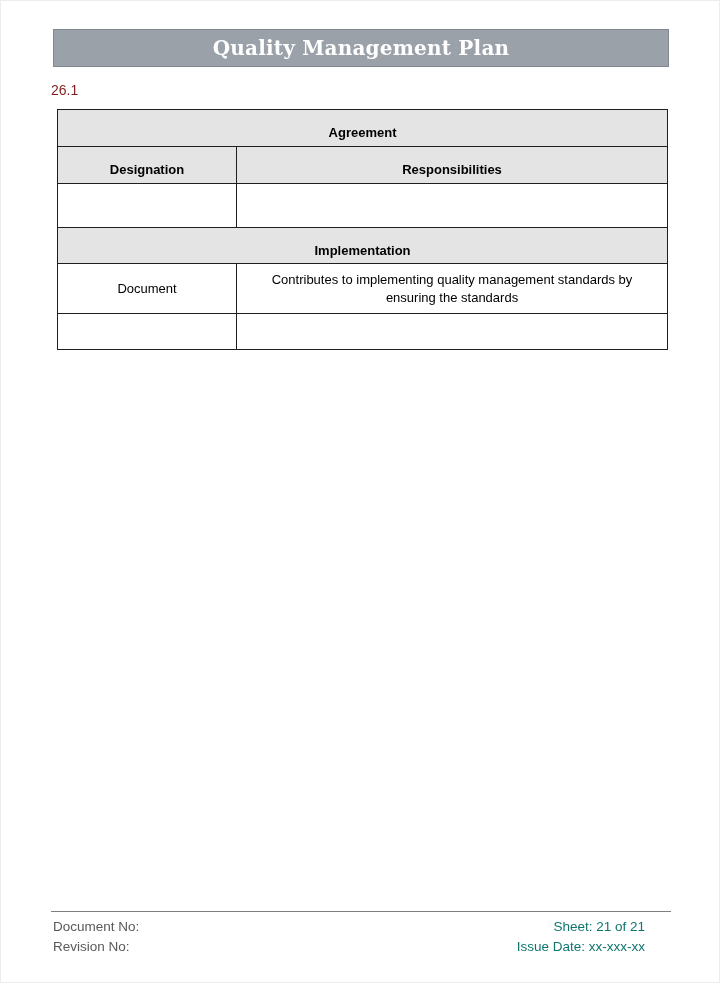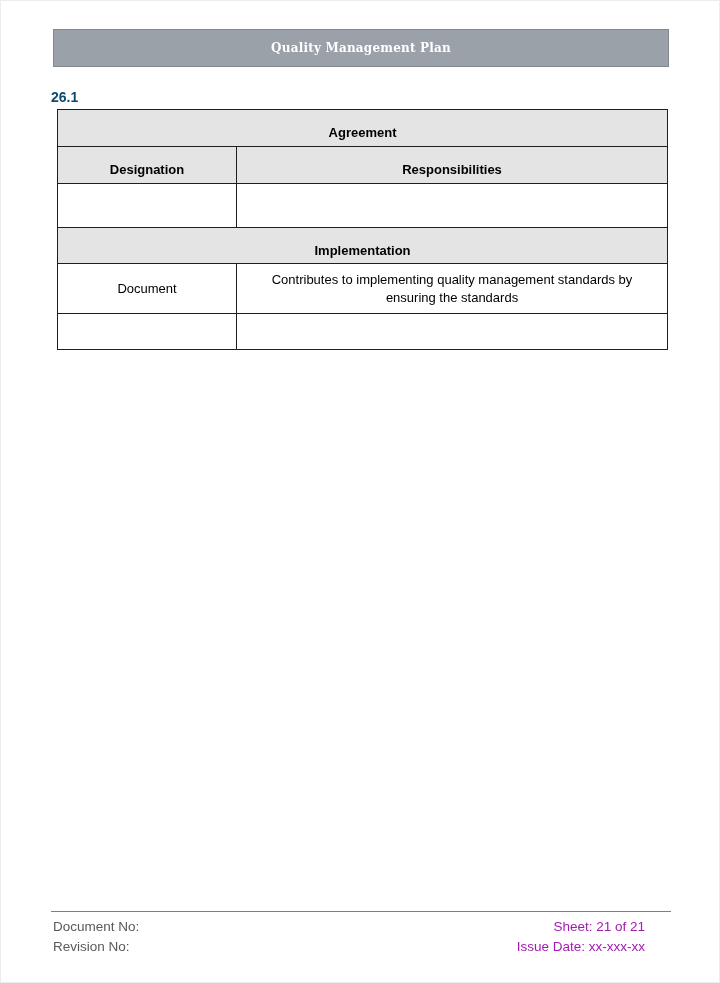--- a/index.html
+++ b/index.html
@@ -33,35 +33,35 @@
     box-sizing: border-box;
     background: #9aa1a9;
     border: 1px solid #82888f;
     display: flex;
     align-items: center;
     justify-content: center;
   }
   .banner-title {
     font-family: "DejaVu Serif", serif;
     font-weight: bold;
-    font-size: 12px;
+    font-size: 20px;
     color: #ffffff;
     letter-spacing: 0.2px;
   }
 
   
   .section-heading {
     position: absolute;
     left: 50px;
-    top: 88px;
+    top: 81px;
     display: flex;
-    font-weight: bold;
+    font-weight: normal;
     font-size: 14px;
     line-height: 16px;
-    color: #0c4a6e;
+    color: #7f1d1d;
   }
   .section-number {
     width: 48px;
     flex: 0 0 48px;
   }
 
   
   table.roles-table {
     position: absolute;
     left: 56px;
@@ -118,21 +118,21 @@
     line-height: 20px;
     color: #595959;
     text-align: left;
   }
   .footer-right {
     position: absolute;
     right: 74px;
     top: 916px;
     font-size: 13.5px;
     line-height: 20px;
-    color: #a21caf;
+    color: #0f766e;
     text-align: right;
   }
 </style>
 </head>
 <body>
 
 <div class="page">
 
   <div class="banner">
     <span class="banner-title">Quality Management Plan</span>

